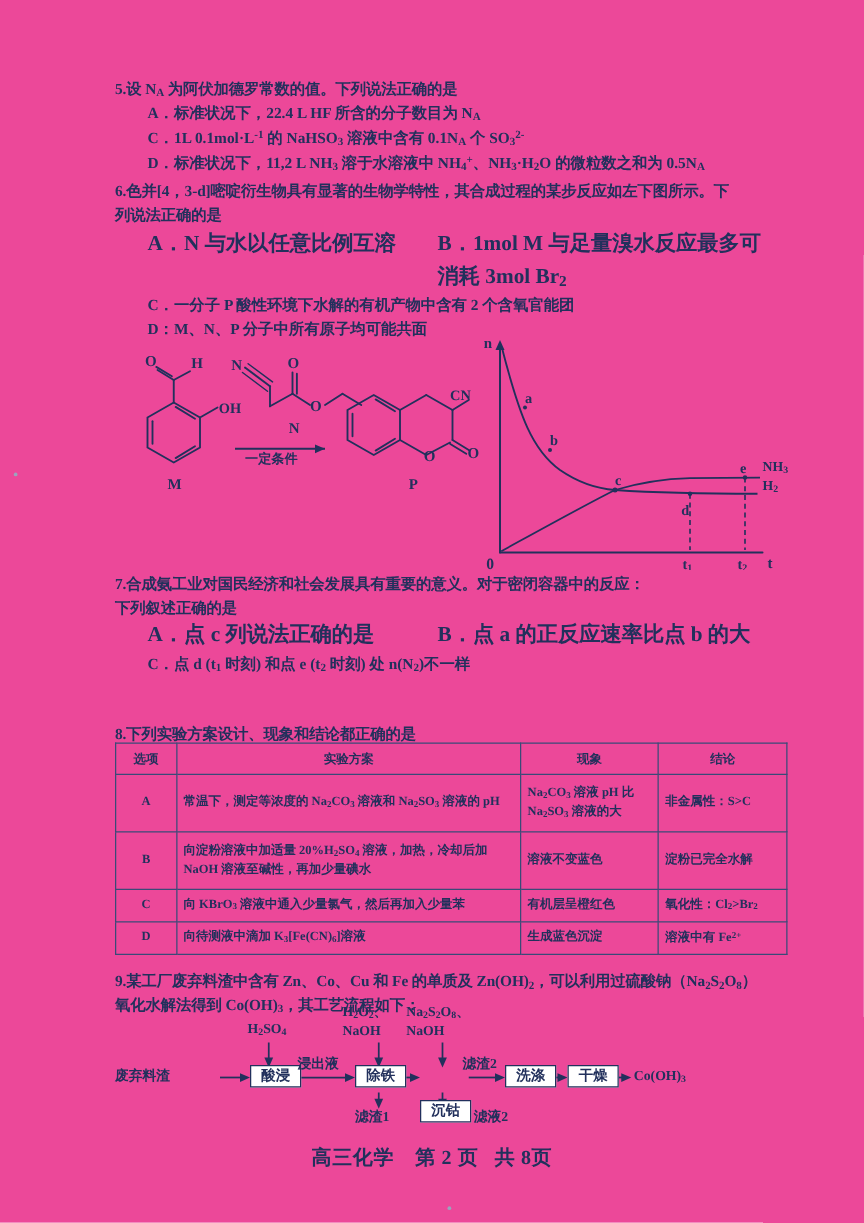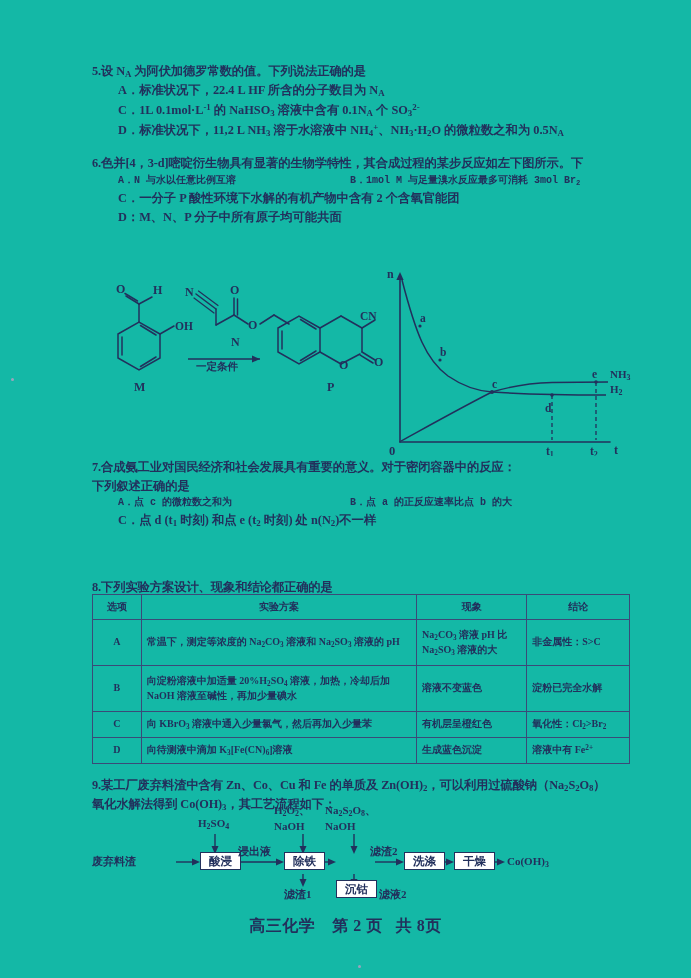--- a/index.html
+++ b/index.html
@@ -13,21 +13,21 @@
     position: relative;
     font-family: "Liberation Serif", "DejaVu Serif", serif;
     color: #1b2a52;
     overflow: hidden;
   }
   #page {
     position: absolute;
     left: 0; top: 0;
     width: 691px;
     height: 978px;
-    background: #14b8a6;
+    background: #ec4899;
   }
   .content {
     position: absolute;
     left: 92px;
     top: 62px;
     width: 520px;
   }
   .qline {
     font-size: 12.3px;
     font-weight: bold;
@@ -37,26 +37,25 @@
   }
   .opt {
     font-size: 12.3px;
     font-weight: bold;
     line-height: 1.55;
     padding-left: 26px;
     color: #22305c;
   }
   .opt-row {
     display: flex;
-    font-size: 10px;
+    font-size: 17px;
     font-weight: bold;
     line-height: 1.55;
     padding-left: 26px;
     color: #22305c;
-    font-family: Liberation Mono, monospace;
   }
   .opt-row > span:first-child { width: 232px; flex: none; }
   sub { font-size: 0.72em; vertical-align: -0.22em; }
   sup { font-size: 0.72em; vertical-align: 0.42em; }
 
   
   .fig6 {
     position: absolute;
     left: 92px;
     top: 272px;
@@ -175,22 +174,23 @@
         A．标准状况下，22.4 L HF 所含的分子数目为 N<sub>A</sub>
       </div>
       <div class="opt">
         C．1L 0.1mol·L<sup>-1</sup> 的 NaHSO<sub>3</sub> 溶液中含有 0.1N<sub>A</sub> 个 SO<sub>3</sub><sup>2-</sup>
       </div>
       <div class="opt">
         D．标准状况下，11,2 L NH<sub>3</sub> 溶于水溶液中 NH<sub>4</sub><sup>+</sup>、NH<sub>3</sub>·H<sub>2</sub>O 的微粒数之和为 0.5N<sub>A</sub>
       </div>
     </div>
 
-    <div style="margin-top:14px;">
+    <div style="margin-top:4px;">
       <div class="qline">6.色并[4，3-d]嘧啶衍生物具有显著的生物学特性，其合成过程的某步反应如左下图所示。下</div>
+      <div class="qline">列说法正确的是</div>
       <div class="opt-row">
         <span>A．N 与水以任意比例互溶</span>
         <span>B．1mol M 与足量溴水反应最多可消耗 3mol Br<sub>2</sub></span>
       </div>
       <div class="opt">C．一分子 P 酸性环境下水解的有机产物中含有 2 个含氧官能团</div>
       <div class="opt">D：M、N、P 分子中所有原子均可能共面</div>
     </div>
   </div>
 
   <div class="fig6">
@@ -308,21 +308,21 @@
       </svg>
       <div class="lbl" style="left:228px;top:104px;">NH<sub>3</sub></div>
       <div class="lbl" style="left:228px;top:119px;">H<sub>2</sub></div>
     </div>
   </div>
 
   <div style="position:absolute;left:92px;top:458px;width:530px;">
     <div class="qline">7.合成氨工业对国民经济和社会发展具有重要的意义。对于密闭容器中的反应：</div>
     <div class="qline">下列叙述正确的是</div>
     <div class="opt-row">
-      <span>A．点 c 的微粒数之和为</span>
+      <span>A．点 c 列说法正确的是</span>
       <span>B．点 a 的正反应速率比点 b 的大</span>
     </div>
     <div class="opt">
       C．点 d (t<sub>1</sub> 时刻) 和点 e (t<sub>2</sub> 时刻) 处 n(N<sub>2</sub>)不一样
     </div>
   </div>
 
   <div style="position:absolute;left:92px;top:578px;width:530px;">
     <div class="qline">8.下列实验方案设计、现象和结论都正确的是</div>
   </div>

